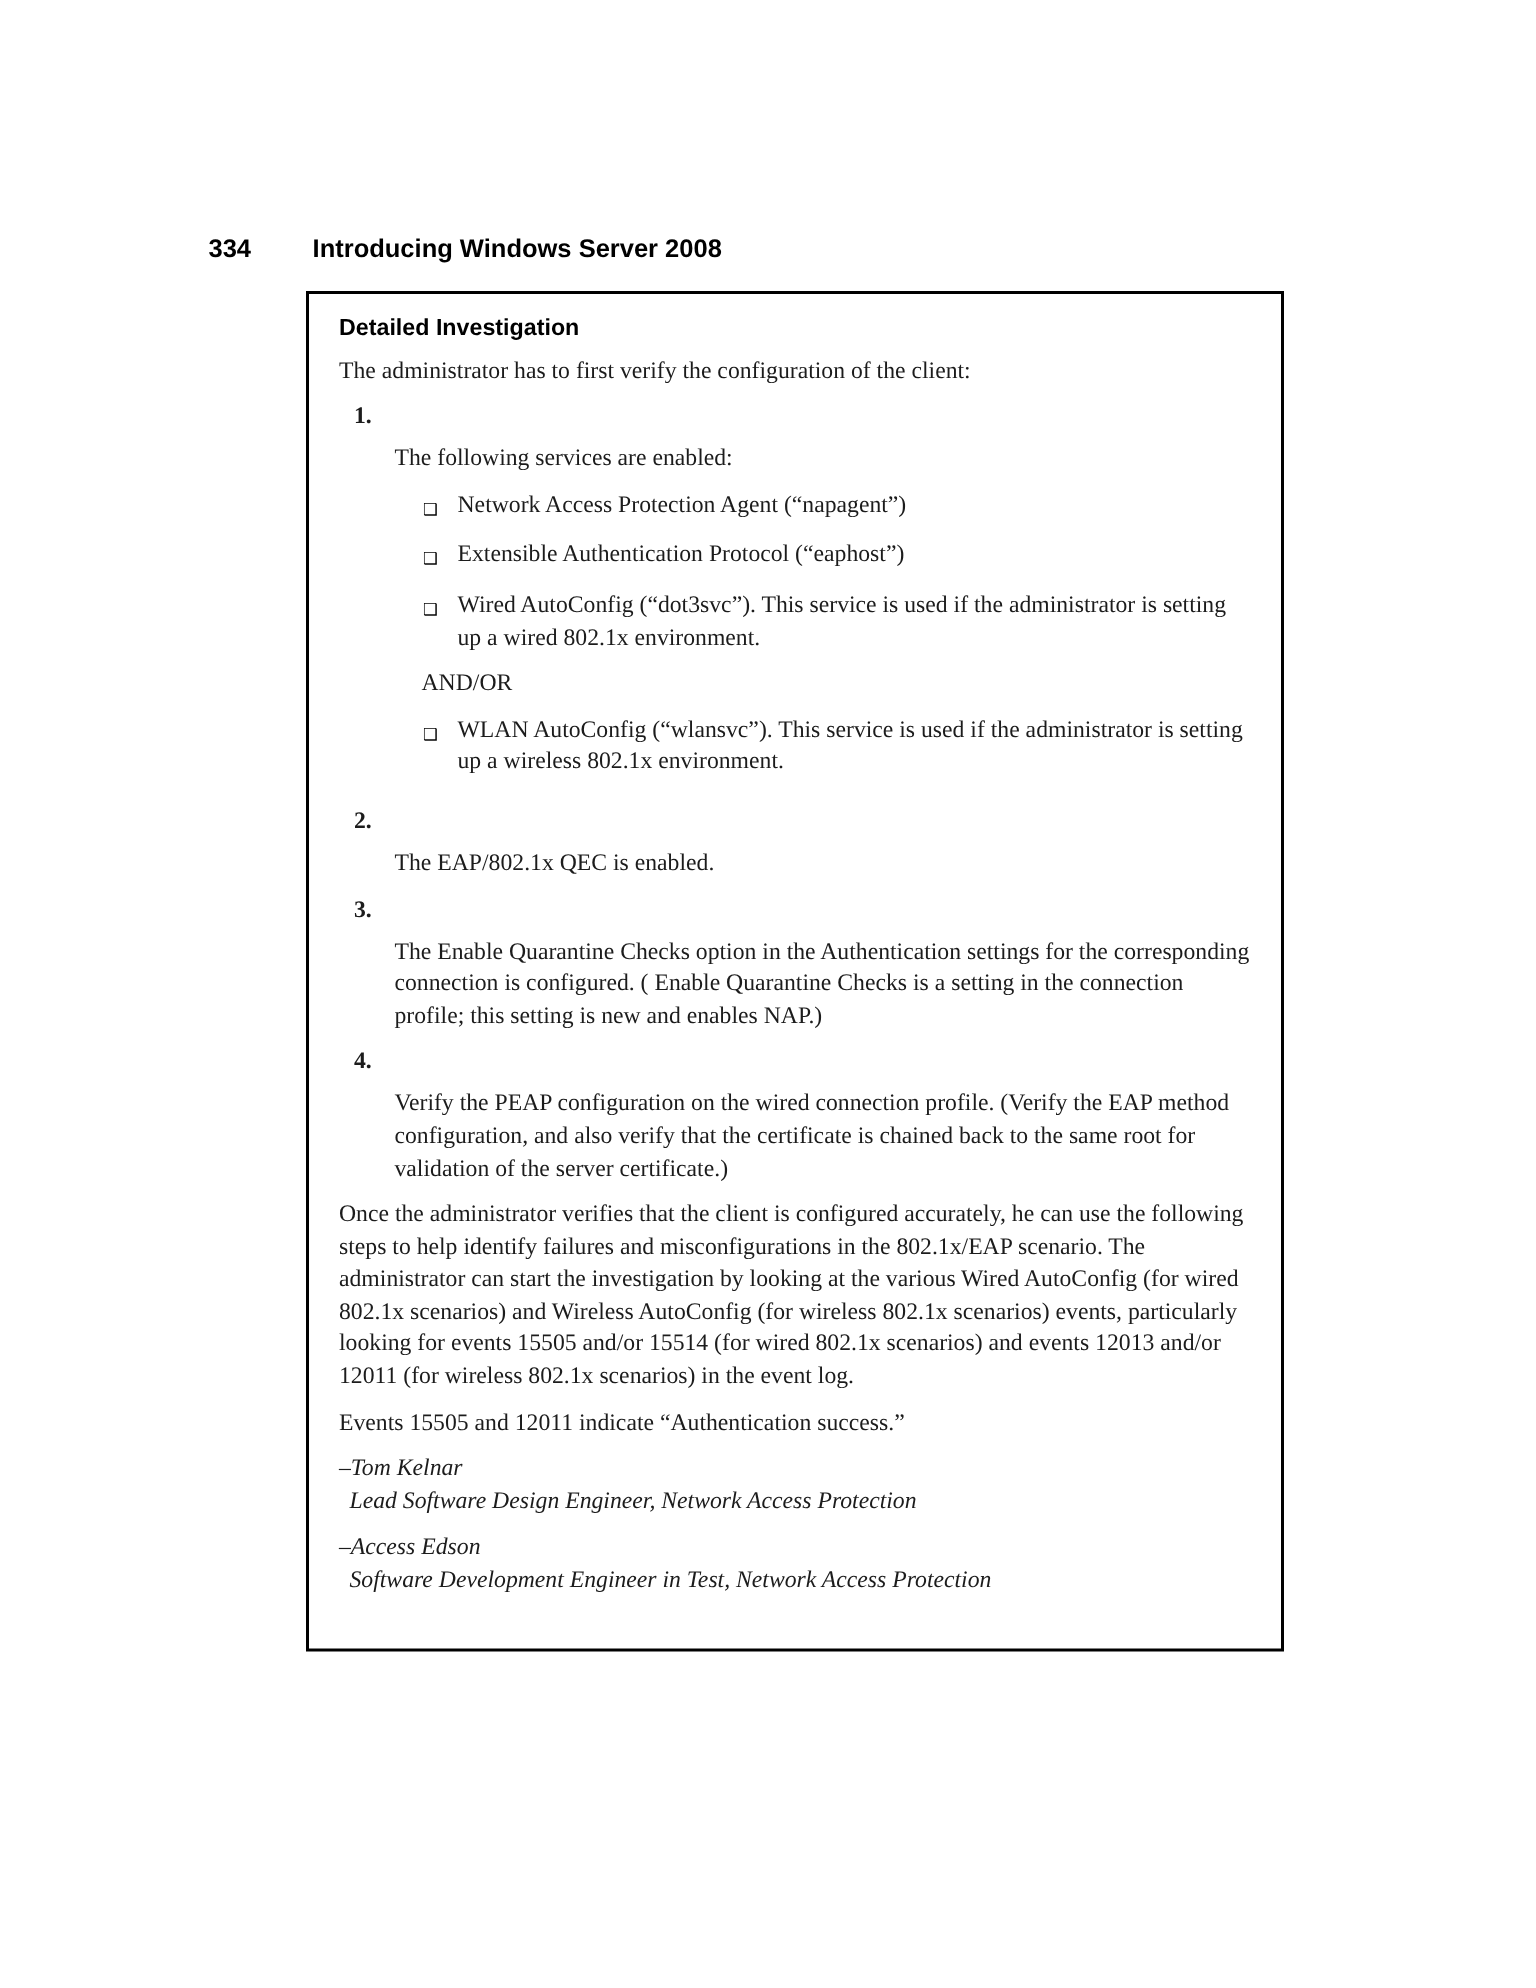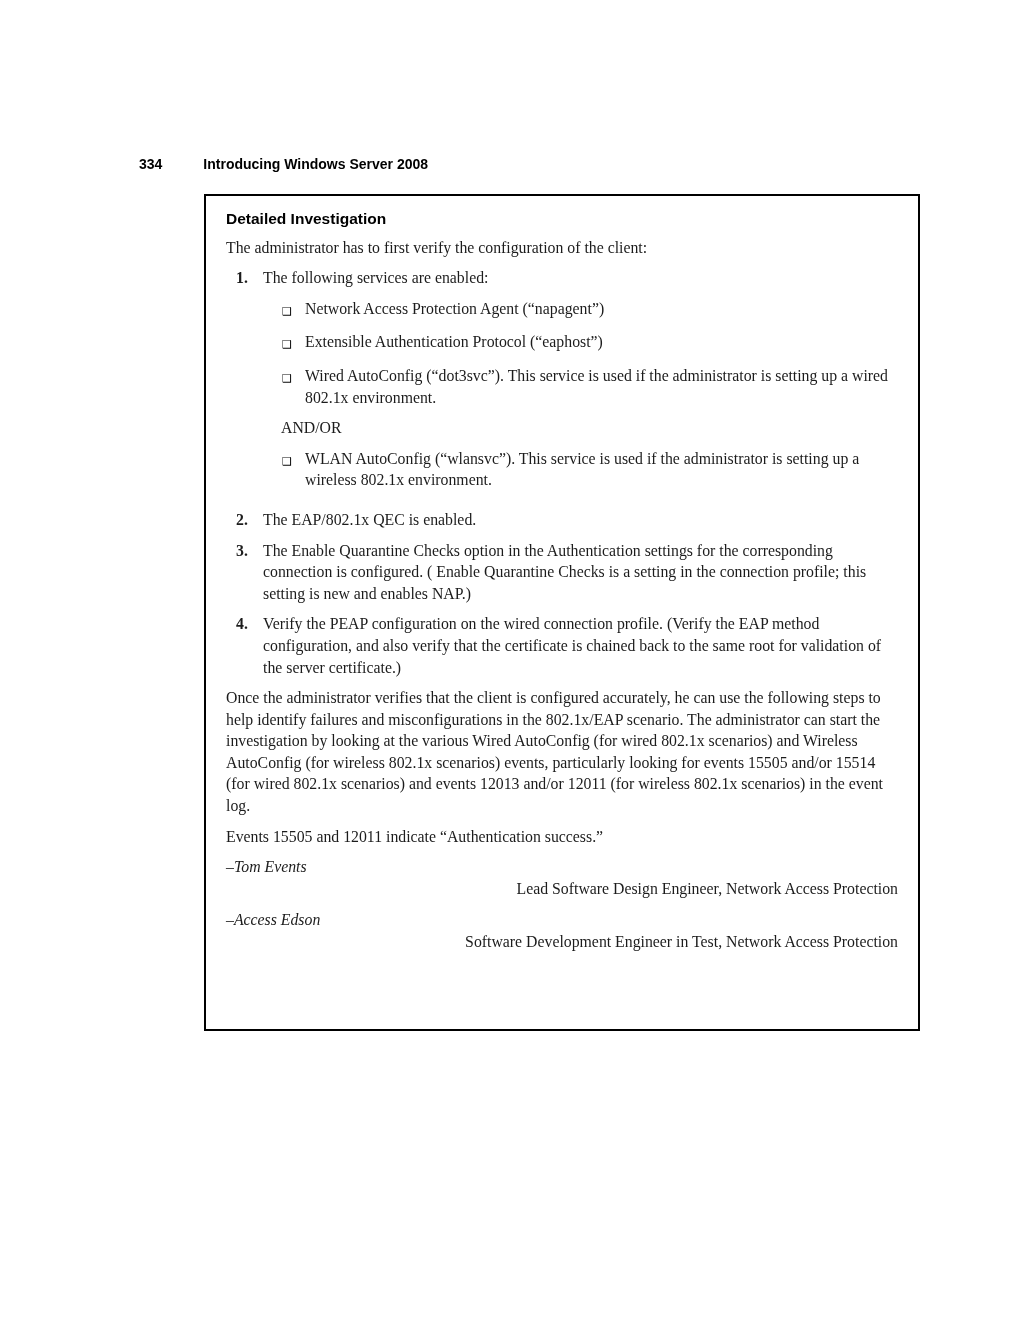--- a/index.html
+++ b/index.html
@@ -7,56 +7,56 @@
     width:1024px; height:1325px;
     background:#ffffff;
     font-family:"Liberation Serif", serif;
     color:#1c1c1c;
     position:relative;
     overflow:hidden;
   }
   .running-head {
     position:absolute; left:139px; top:156px;
     font-family:"Liberation Sans", sans-serif;
-    font-weight:bold; font-size:14px; color:#000;
+    font-weight:bold; font-size:17px; color:#000;
     display:flex; align-items:center;
   }
   .running-head .pagenum { margin-right:41px; }
   .sidebar-box {
     position:absolute; left:204px; top:194px;
-    width:716px; min-height:837px;
+    width:652px; min-height:837px;
     border:2.5px solid #000;
     box-sizing:border-box;
     padding:10px 20px 24px 20px;
     background:#fff;
   }
   .box-heading {
     font-family:"Liberation Sans", sans-serif;
     font-weight:bold; font-size:15.5px; color:#000;
     margin:2px 0 7px 0;
   }
   .body-text { font-size:15.8px; line-height:21.6px; }
   p.para { margin:0 0 9px 0; }
   .steps { margin-top:7px; }
   .step { display:flex; padding-left:10px; margin:0 0 9px 0; }
   .step-num { width:27px; flex:none; font-weight:bold; }
-  .step-body { flex:1; }
+  .step-body { flex:1;margin-top:28px; }
   .step-lead { margin:0 0 9px 0; }
   .bullet { display:flex; padding-left:19px; margin:0 0 9px 0; }
   .bullet-glyph {
     width:23px; flex:none;
     font-family:"DejaVu Sans", sans-serif;
     font-size:11px; padding-top:3px; color:#000;
   }
   .bullet-text { flex:1; }
   .connector { padding-left:18px; margin:0 0 9px 0; }
   .paragraphs { }
   .signature { margin:0 0 10px 0; }
   .sig-name { font-style:italic; }
-  .sig-title { padding-left:7px;text-align:right; }
+  .sig-title { font-style:italic; padding-left:7px; }
 </style>
 </head>
 <body>
 
 <div class="running-head">
   <span class="pagenum">334</span>
   <span>Introducing Windows Server 2008</span>
 </div>
 
 <div class="sidebar-box body-text">
@@ -113,21 +113,21 @@
 
   </div>
 
   <div class="paragraphs">
     <p class="para">Once the administrator verifies that the client is configured accurately, he can use the following steps to help identify failures and misconfigurations in the 802.1x/EAP scenario. The administrator can start the investigation by looking at the various Wired AutoConfig (for wired 802.1x scenarios) and Wireless AutoConfig (for wireless 802.1x scenarios) events, particularly looking for events 15505 and/or 15514 (for wired 802.1x scenarios) and events 12013 and/or 12011 (for wireless 802.1x scenarios) in the event log.</p>
     <p class="para">Events 15505 and 12011 indicate “Authentication success.”</p>
   </div>
 
   <div class="signatures">
     <div class="signature">
-      <div class="sig-name">–Tom Events</div>
+      <div class="sig-name">–Tom Kelnar</div>
       <div class="sig-title">Lead Software Design Engineer, Network Access Protection</div>
     </div>
     <div class="signature">
       <div class="sig-name">–Access Edson</div>
       <div class="sig-title">Software Development Engineer in Test, Network Access Protection</div>
     </div>
   </div>
 
 </div>
 

